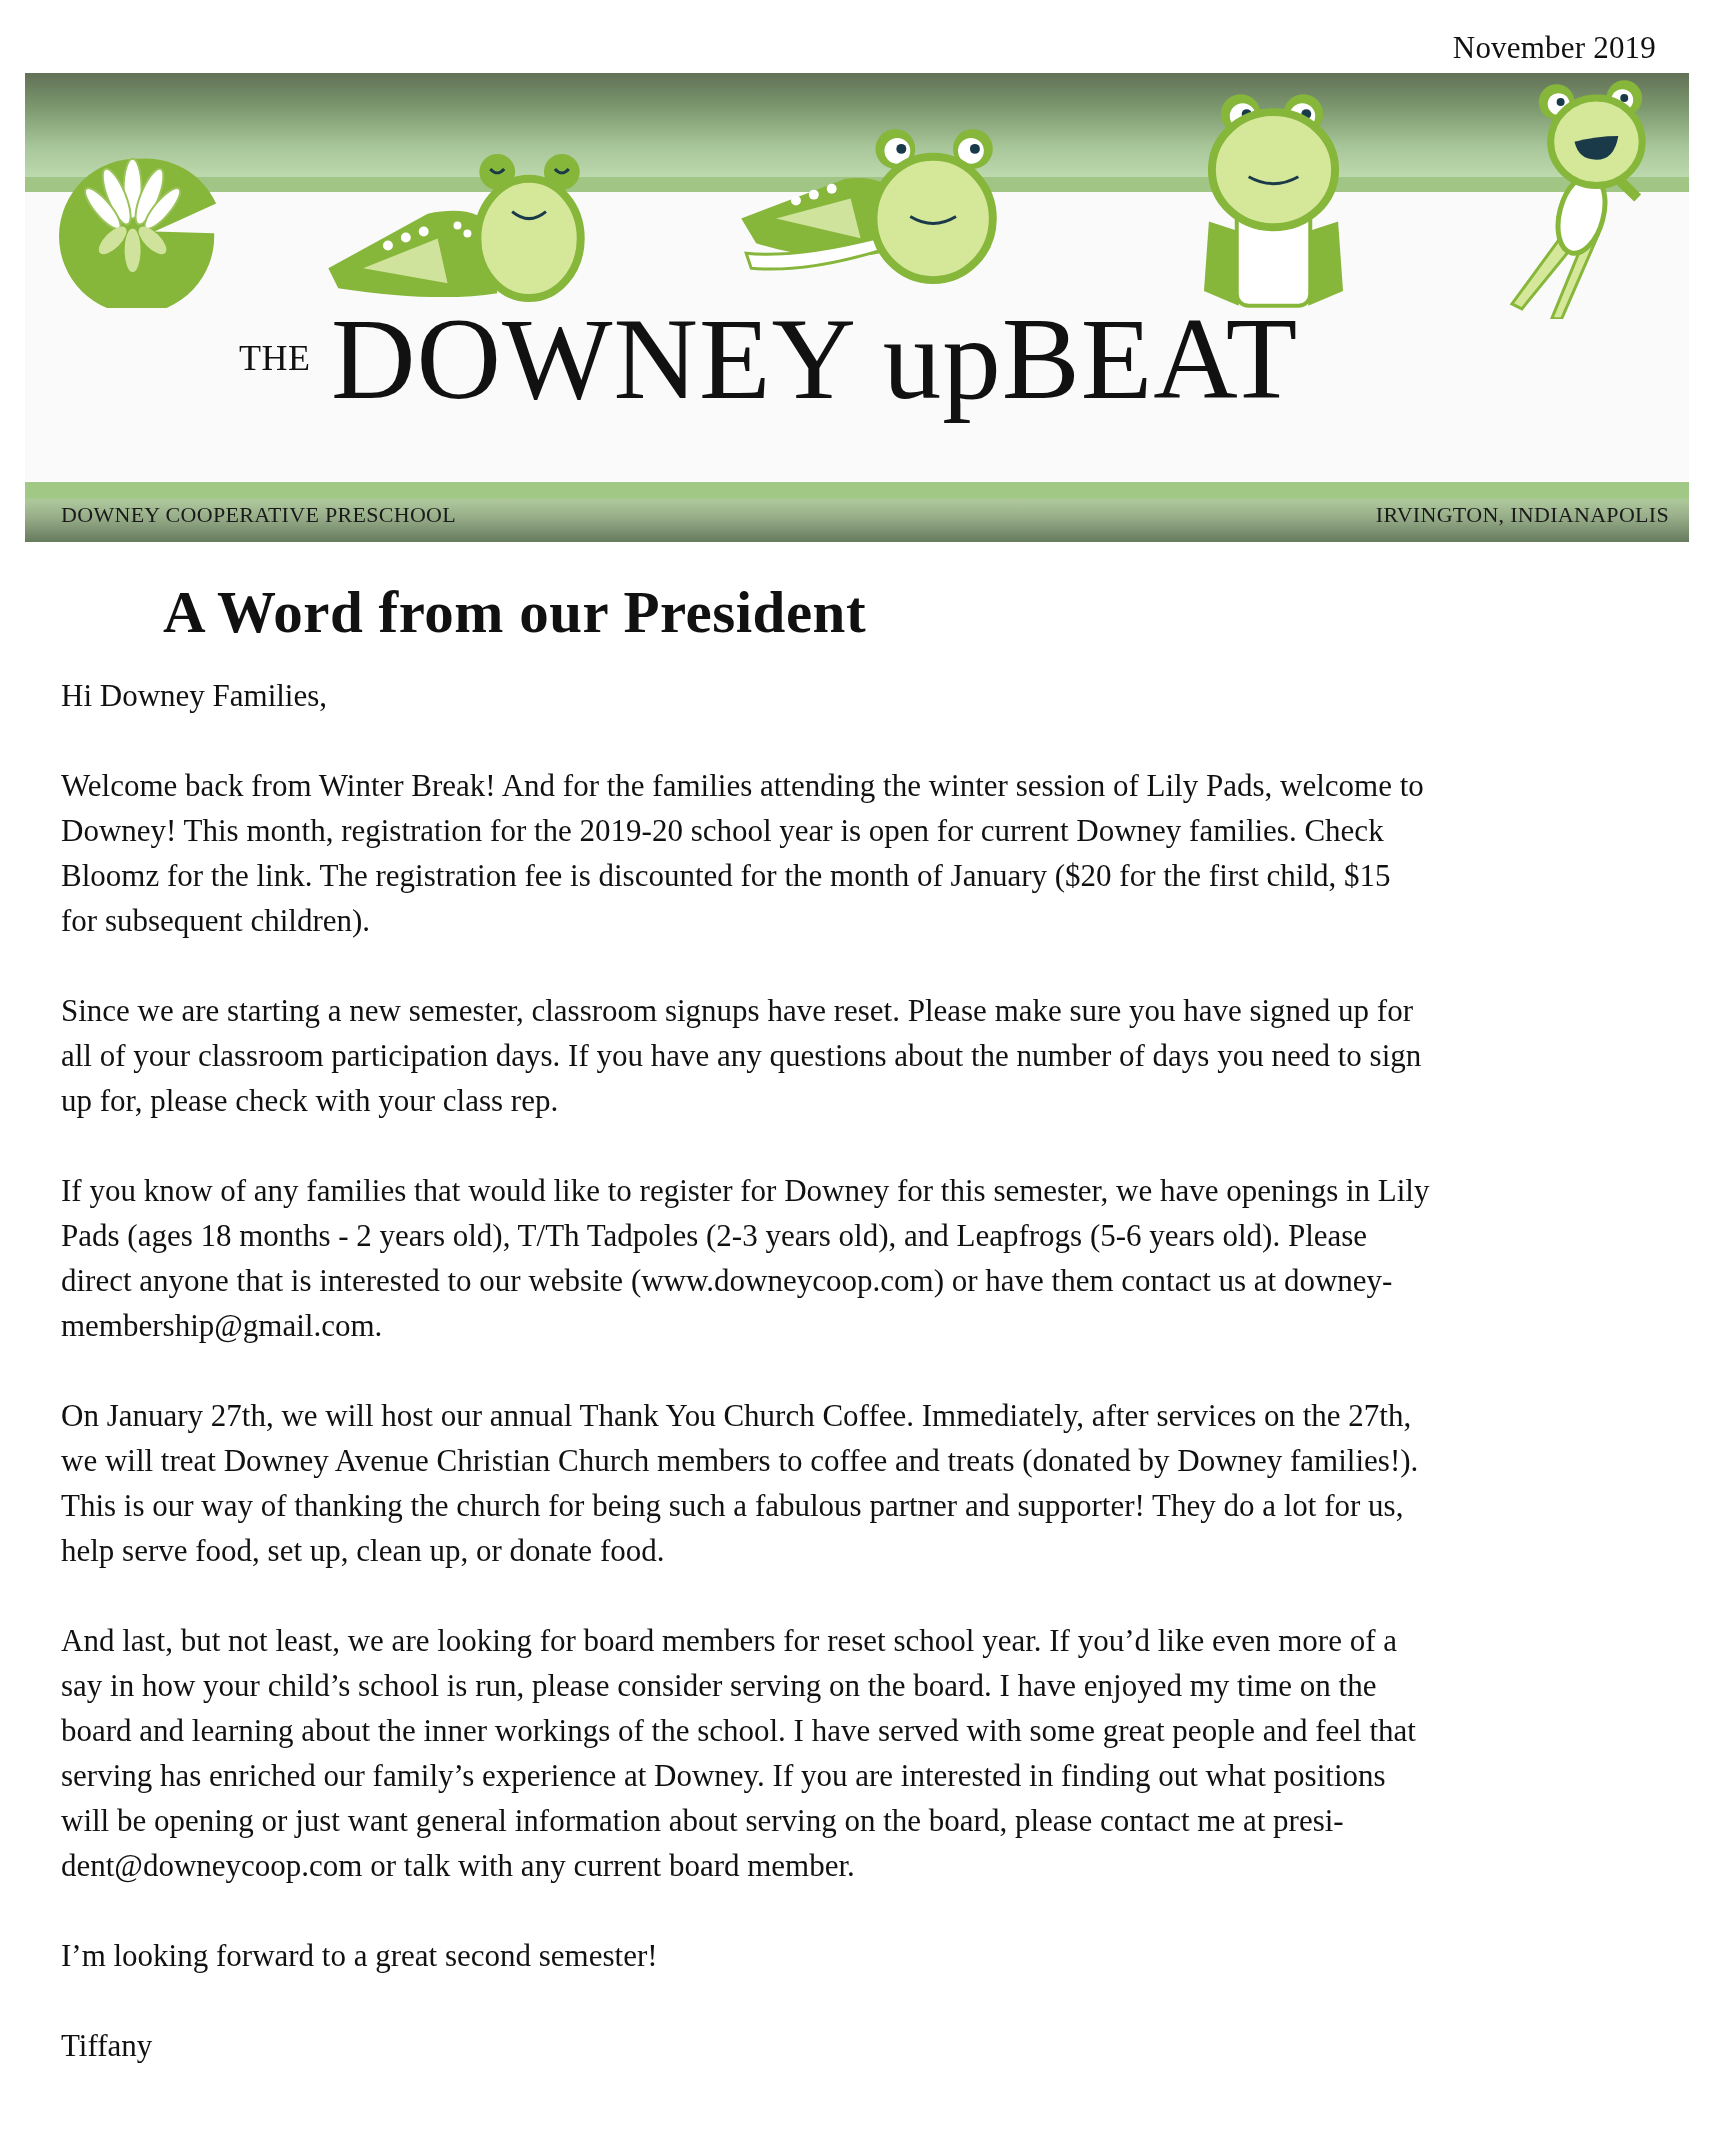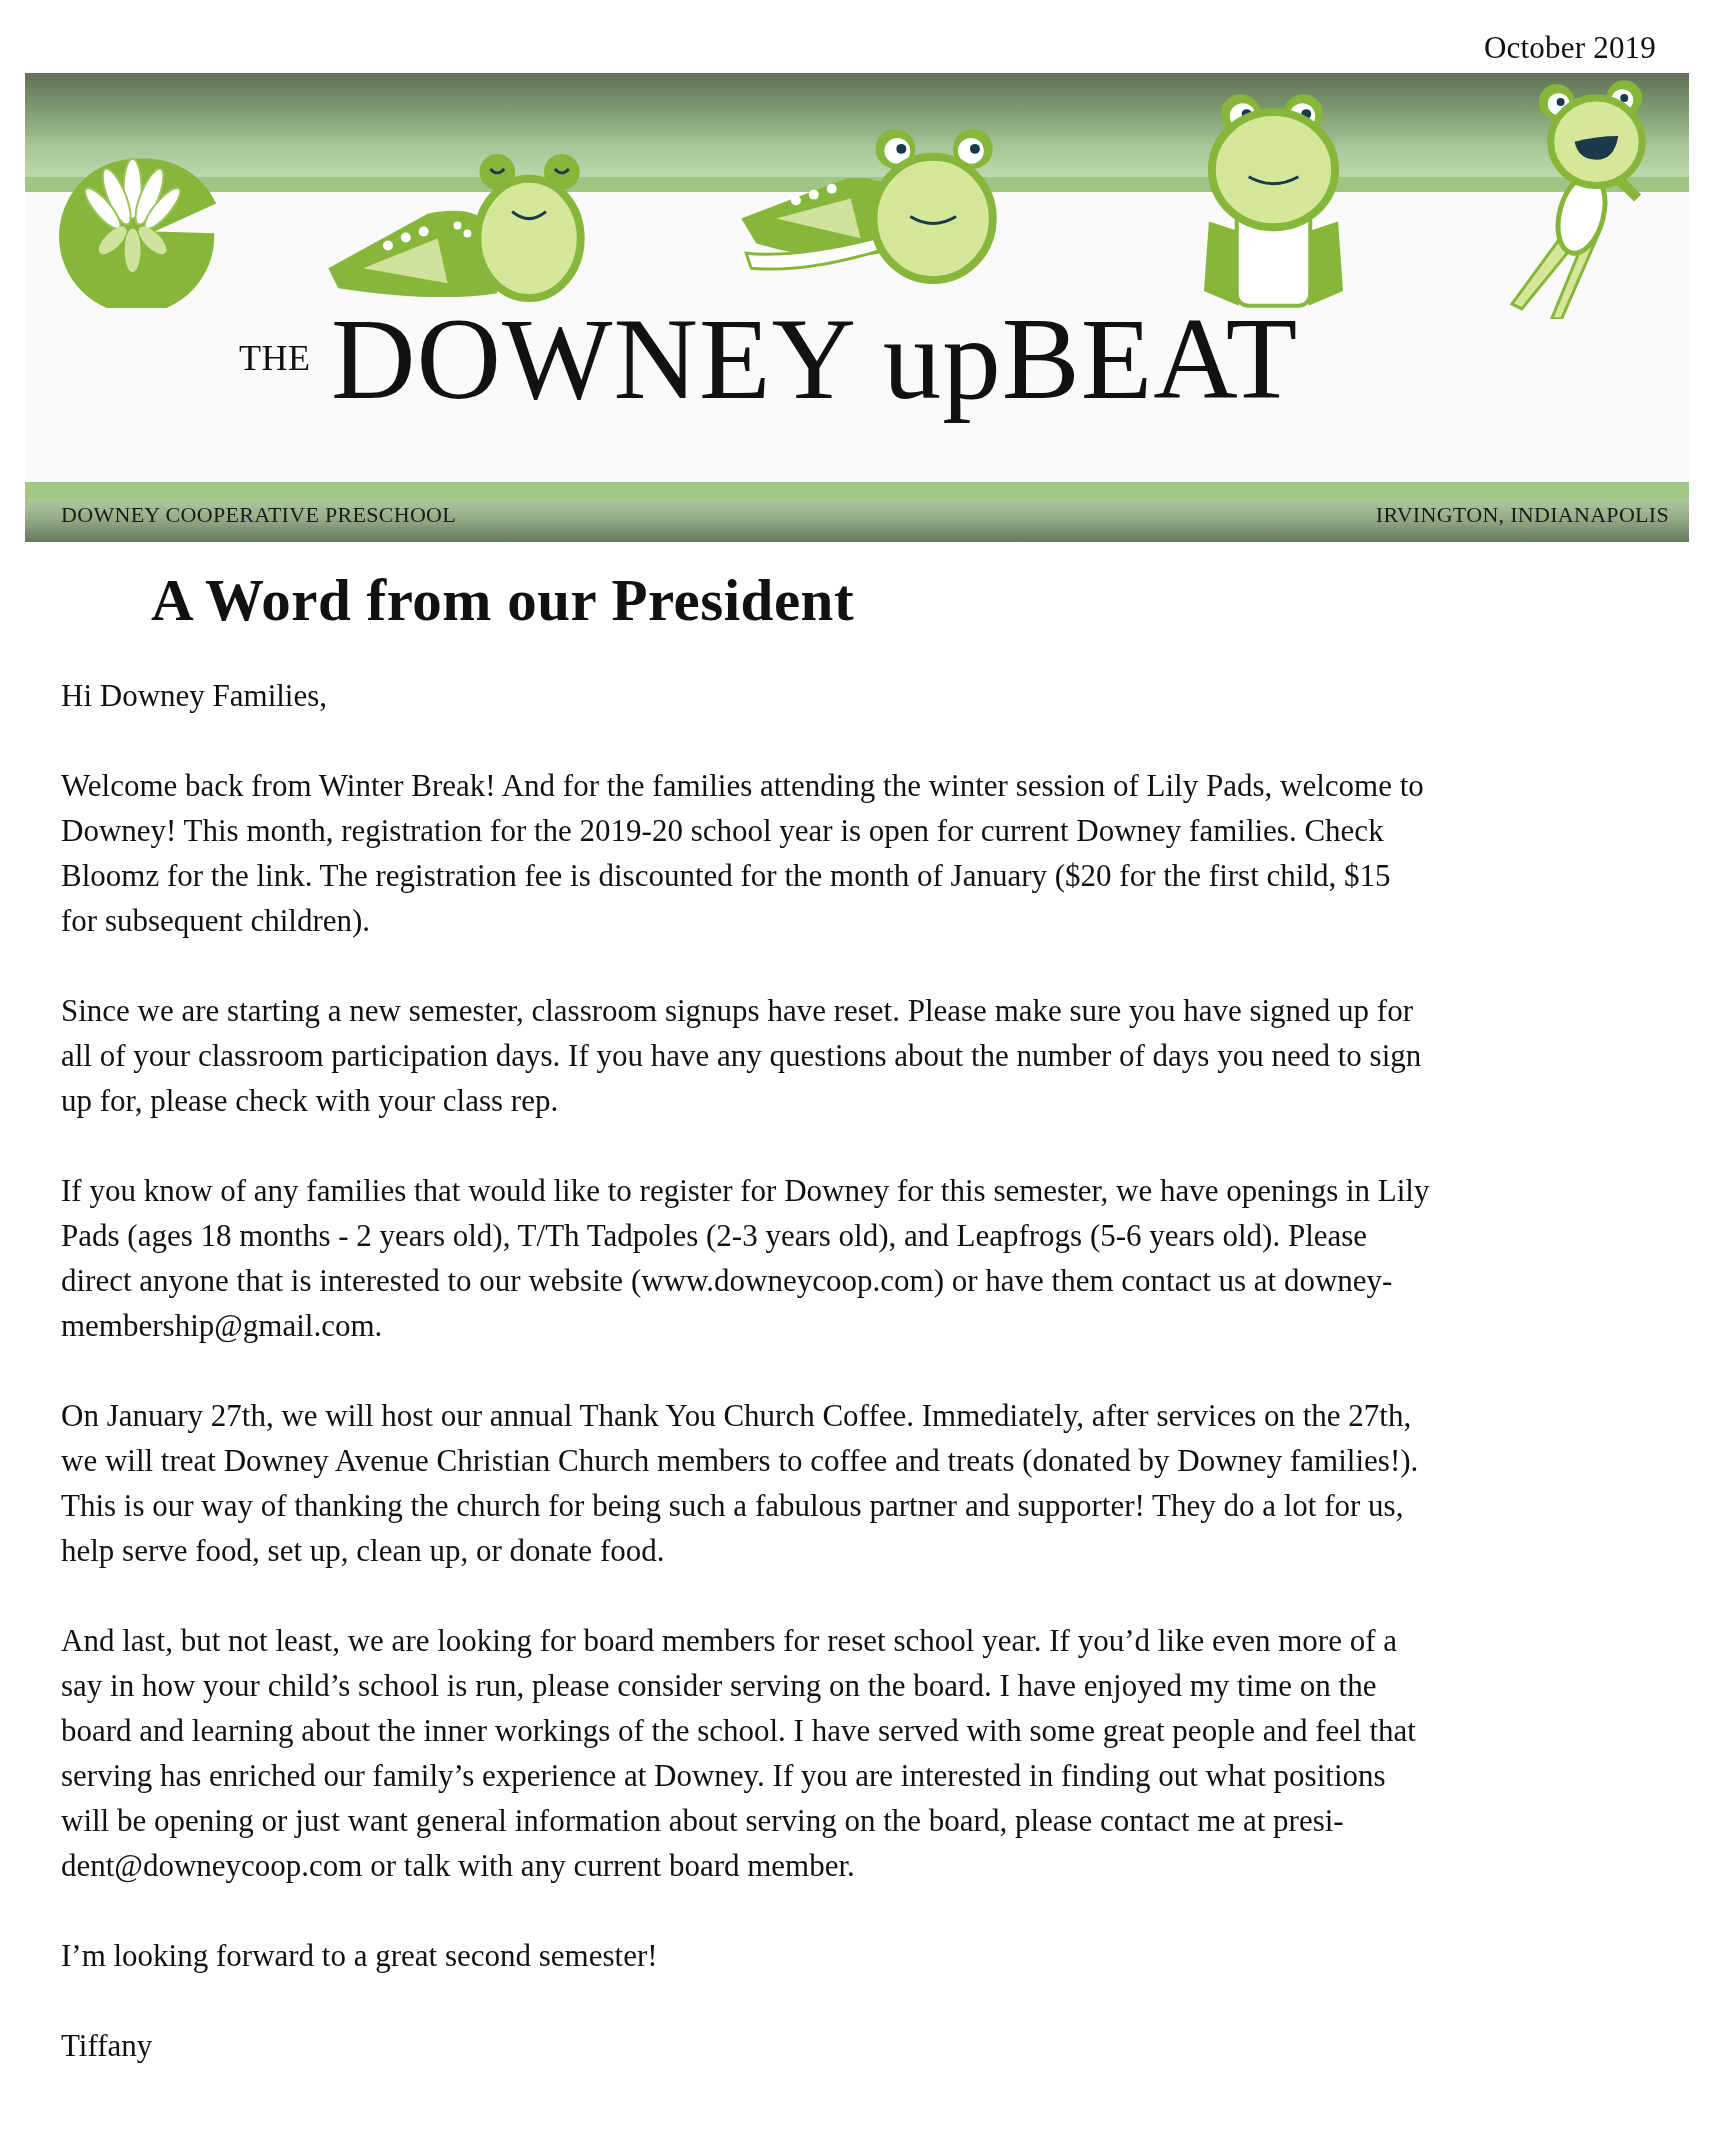--- a/index.html
+++ b/index.html
@@ -11,29 +11,29 @@
   .header-bg{position:absolute;left:25px;top:192px;width:1664px;height:289px;background:#fafafa;}
   .art{position:absolute;}
   .masthead{position:absolute;left:0;top:289px;width:1565px;height:139px;}
   .masthead .the{position:absolute;left:239px;top:48px;font-size:36px;letter-spacing:0.5px;}
   .masthead .title{position:absolute;left:331px;top:0px;font-size:117px;letter-spacing:1px;line-height:139px;white-space:nowrap;}
   .subbar{position:absolute;left:25px;top:482px;width:1664px;height:60px;
     background:linear-gradient(#a2c885 0%,#a2c885 26%,#aec89c 30%,#96ac88 60%,#667a5d 100%);}
   .subbar span{position:absolute;top:20px;font-size:22px;letter-spacing:0.3px;color:#1a1a1a;}
   .subbar .left{left:36px;}
   .subbar .right{right:20px;}
-  h1{position:absolute;left:147px;top:562px;margin:4px;font-size:59px;font-weight:bold;letter-spacing:0.5px;}
+  h1{position:absolute;left:147px;top:562px;margin:16px;font-size:59px;font-weight:bold;letter-spacing:0.5px;}
   .body{position:absolute;left:61px;top:673px;width:1652px;font-size:31px;line-height:45px;}
   .body p{margin:0 0 45px 0;white-space:nowrap;}
   .line{display:block;}
 </style>
 </head>
 <body>
 
-<div class="date">October 2019</div>
+<div class="date">November 2019</div>
 
 <div class="banner"></div>
 <div class="banner-stripe"></div>
 <div class="header-bg"></div>
 
 <svg class="art" style="left:55px;top:109px" width="189" height="199" viewBox="0 0 190 200">
   <path d="M95 45 A78 78 0 1 0 170 120 L110 118 L172 90 A78 78 0 0 0 95 45 Z" fill="#86b63a" transform="translate(-10,5)"></path>
   <g fill="#fff" stroke="#9ac35a" stroke-width="2">
     <ellipse cx="78" cy="80" rx="9" ry="30"></ellipse>
     <ellipse cx="62" cy="88" rx="9" ry="30" transform="rotate(-22 62 88)"></ellipse>

